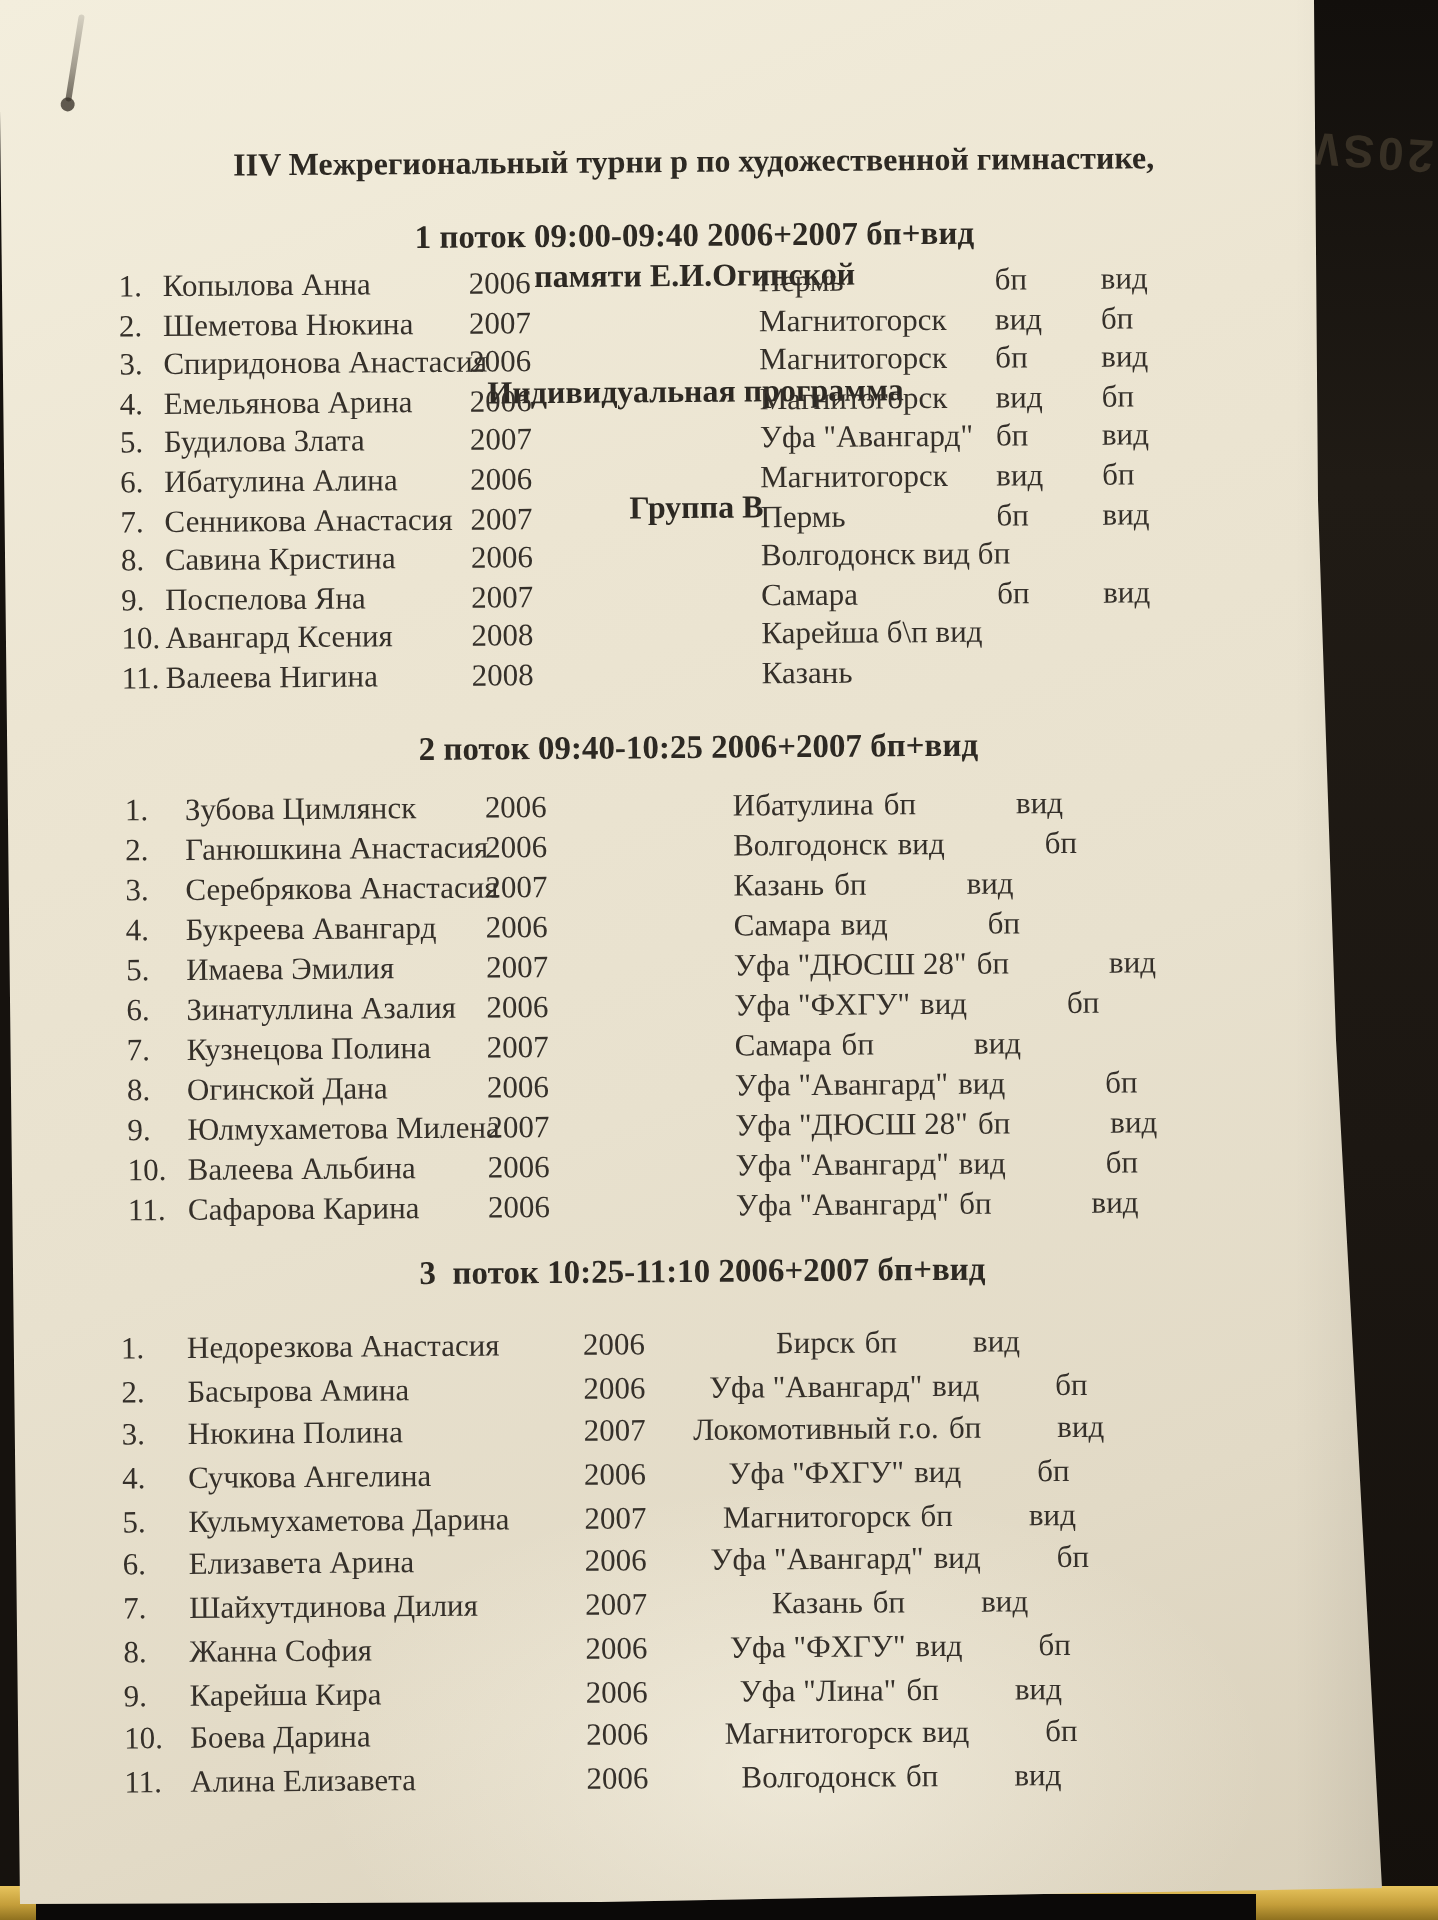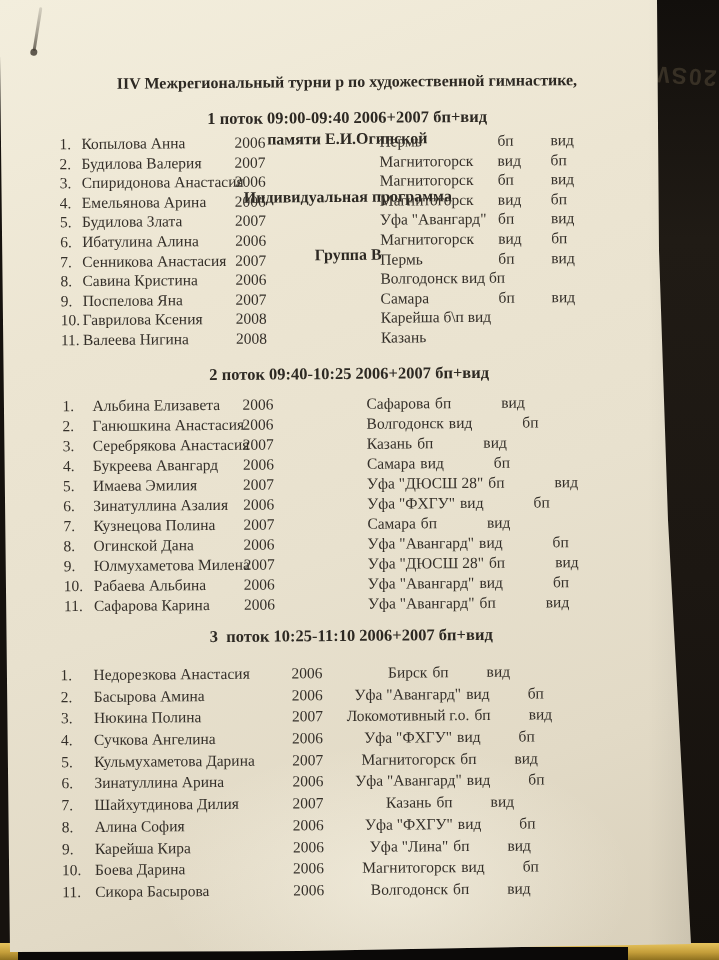--- a/index.html
+++ b/index.html
@@ -121,21 +121,21 @@
         <div class="sec-title">1 поток 09:00-09:40 2006+2007 бп+вид</div>
         <div class="rows">
             <div class="row">
               <span class="cell-num">1.</span>
               <span class="cell-name">Копылова Анна</span>
               <span class="cell-year">2006</span>
               <span class="club"><span class="cell-city">Пермь</span><span class="cell-m1">бп</span><span class="cell-m2">вид</span></span>
             </div>
             <div class="row">
               <span class="cell-num">2.</span>
-              <span class="cell-name">Будилова Валерия</span>
+              <span class="cell-name">Шеметова Нюкина</span>
               <span class="cell-year">2007</span>
               <span class="club"><span class="cell-city">Магнитогорск</span><span class="cell-m1">вид</span><span class="cell-m2">бп</span></span>
             </div>
             <div class="row">
               <span class="cell-num">3.</span>
               <span class="cell-name">Спиридонова Анастасия</span>
               <span class="cell-year">2006</span>
               <span class="club"><span class="cell-city">Магнитогорск</span><span class="cell-m1">бп</span><span class="cell-m2">вид</span></span>
             </div>
             <div class="row">
@@ -169,41 +169,41 @@
               <span class="club"><span class="cell-city">Волгодонск вид бп</span><span class="cell-m1"></span><span class="cell-m2"></span></span>
             </div>
             <div class="row">
               <span class="cell-num">9.</span>
               <span class="cell-name">Поспелова Яна</span>
               <span class="cell-year">2007</span>
               <span class="club"><span class="cell-city">Самара</span><span class="cell-m1">бп</span><span class="cell-m2">вид</span></span>
             </div>
             <div class="row">
               <span class="cell-num">10.</span>
-              <span class="cell-name">Гаврилова Ксения</span>
+              <span class="cell-name">Авангард Ксения</span>
               <span class="cell-year">2008</span>
               <span class="club"><span class="cell-city">Карейша б\п вид</span><span class="cell-m1"></span><span class="cell-m2"></span></span>
             </div>
             <div class="row">
               <span class="cell-num">11.</span>
               <span class="cell-name">Валеева Нигина</span>
               <span class="cell-year">2008</span>
               <span class="club"><span class="cell-city">Казань</span><span class="cell-m1"></span><span class="cell-m2"></span></span>
             </div>
           </div>
       </section>
 
       <section class="sec s2">
         <div class="sec-title">2 поток 09:40-10:25 2006+2007 бп+вид</div>
         <div class="rows">
             <div class="row">
               <span class="cell-num">1.</span>
-              <span class="cell-name">Альбина Елизавета</span>
-              <span class="cell-year">2006</span>
-              <span class="club"><span class="cell-city">Сафарова</span><span class="cell-m1">бп</span><span class="cell-m2">вид</span></span>
+              <span class="cell-name">Зубова Цимлянск</span>
+              <span class="cell-year">2006</span>
+              <span class="club"><span class="cell-city">Ибатулина</span><span class="cell-m1">бп</span><span class="cell-m2">вид</span></span>
             </div>
             <div class="row">
               <span class="cell-num">2.</span>
               <span class="cell-name">Ганюшкина Анастасия</span>
               <span class="cell-year">2006</span>
               <span class="club"><span class="cell-city">Волгодонск</span><span class="cell-m1">вид</span><span class="cell-m2">бп</span></span>
             </div>
             <div class="row">
               <span class="cell-num">3.</span>
               <span class="cell-name">Серебрякова Анастасия</span>
@@ -241,21 +241,21 @@
               <span class="club"><span class="cell-city">Уфа "Авангард"</span><span class="cell-m1">вид</span><span class="cell-m2">бп</span></span>
             </div>
             <div class="row">
               <span class="cell-num">9.</span>
               <span class="cell-name">Юлмухаметова Милена</span>
               <span class="cell-year">2007</span>
               <span class="club"><span class="cell-city">Уфа "ДЮСШ 28"</span><span class="cell-m1">бп</span><span class="cell-m2">вид</span></span>
             </div>
             <div class="row">
               <span class="cell-num">10.</span>
-              <span class="cell-name">Рабаева Альбина</span>
+              <span class="cell-name">Валеева Альбина</span>
               <span class="cell-year">2006</span>
               <span class="club"><span class="cell-city">Уфа "Авангард"</span><span class="cell-m1">вид</span><span class="cell-m2">бп</span></span>
             </div>
             <div class="row">
               <span class="cell-num">11.</span>
               <span class="cell-name">Сафарова Карина</span>
               <span class="cell-year">2006</span>
               <span class="club"><span class="cell-city">Уфа "Авангард"</span><span class="cell-m1">бп</span><span class="cell-m2">вид</span></span>
             </div>
           </div>
@@ -289,51 +289,51 @@
               <span class="club"><span class="cell-city">Уфа "ФХГУ"</span><span class="cell-m1">вид</span><span class="cell-m2">бп</span></span>
             </div>
             <div class="row">
               <span class="cell-num">5.</span>
               <span class="cell-name">Кульмухаметова Дарина</span>
               <span class="cell-year">2007</span>
               <span class="club"><span class="cell-city">Магнитогорск</span><span class="cell-m1">бп</span><span class="cell-m2">вид</span></span>
             </div>
             <div class="row">
               <span class="cell-num">6.</span>
-              <span class="cell-name">Зинатуллина Арина</span>
+              <span class="cell-name">Елизавета Арина</span>
               <span class="cell-year">2006</span>
               <span class="club"><span class="cell-city">Уфа "Авангард"</span><span class="cell-m1">вид</span><span class="cell-m2">бп</span></span>
             </div>
             <div class="row">
               <span class="cell-num">7.</span>
               <span class="cell-name">Шайхутдинова Дилия</span>
               <span class="cell-year">2007</span>
               <span class="club"><span class="cell-city">Казань</span><span class="cell-m1">бп</span><span class="cell-m2">вид</span></span>
             </div>
             <div class="row">
               <span class="cell-num">8.</span>
-              <span class="cell-name">Алина София</span>
+              <span class="cell-name">Жанна София</span>
               <span class="cell-year">2006</span>
               <span class="club"><span class="cell-city">Уфа "ФХГУ"</span><span class="cell-m1">вид</span><span class="cell-m2">бп</span></span>
             </div>
             <div class="row">
               <span class="cell-num">9.</span>
               <span class="cell-name">Карейша Кира</span>
               <span class="cell-year">2006</span>
               <span class="club"><span class="cell-city">Уфа "Лина"</span><span class="cell-m1">бп</span><span class="cell-m2">вид</span></span>
             </div>
             <div class="row">
               <span class="cell-num">10.</span>
               <span class="cell-name">Боева Дарина</span>
               <span class="cell-year">2006</span>
               <span class="club"><span class="cell-city">Магнитогорск</span><span class="cell-m1">вид</span><span class="cell-m2">бп</span></span>
             </div>
             <div class="row">
               <span class="cell-num">11.</span>
-              <span class="cell-name">Сикора Басырова</span>
+              <span class="cell-name">Алина Елизавета</span>
               <span class="cell-year">2006</span>
               <span class="club"><span class="cell-city">Волгодонск</span><span class="cell-m1">бп</span><span class="cell-m2">вид</span></span>
             </div>
           </div>
       </section>
 
     </div>
   </div>
 
   <div class="staple"></div>

